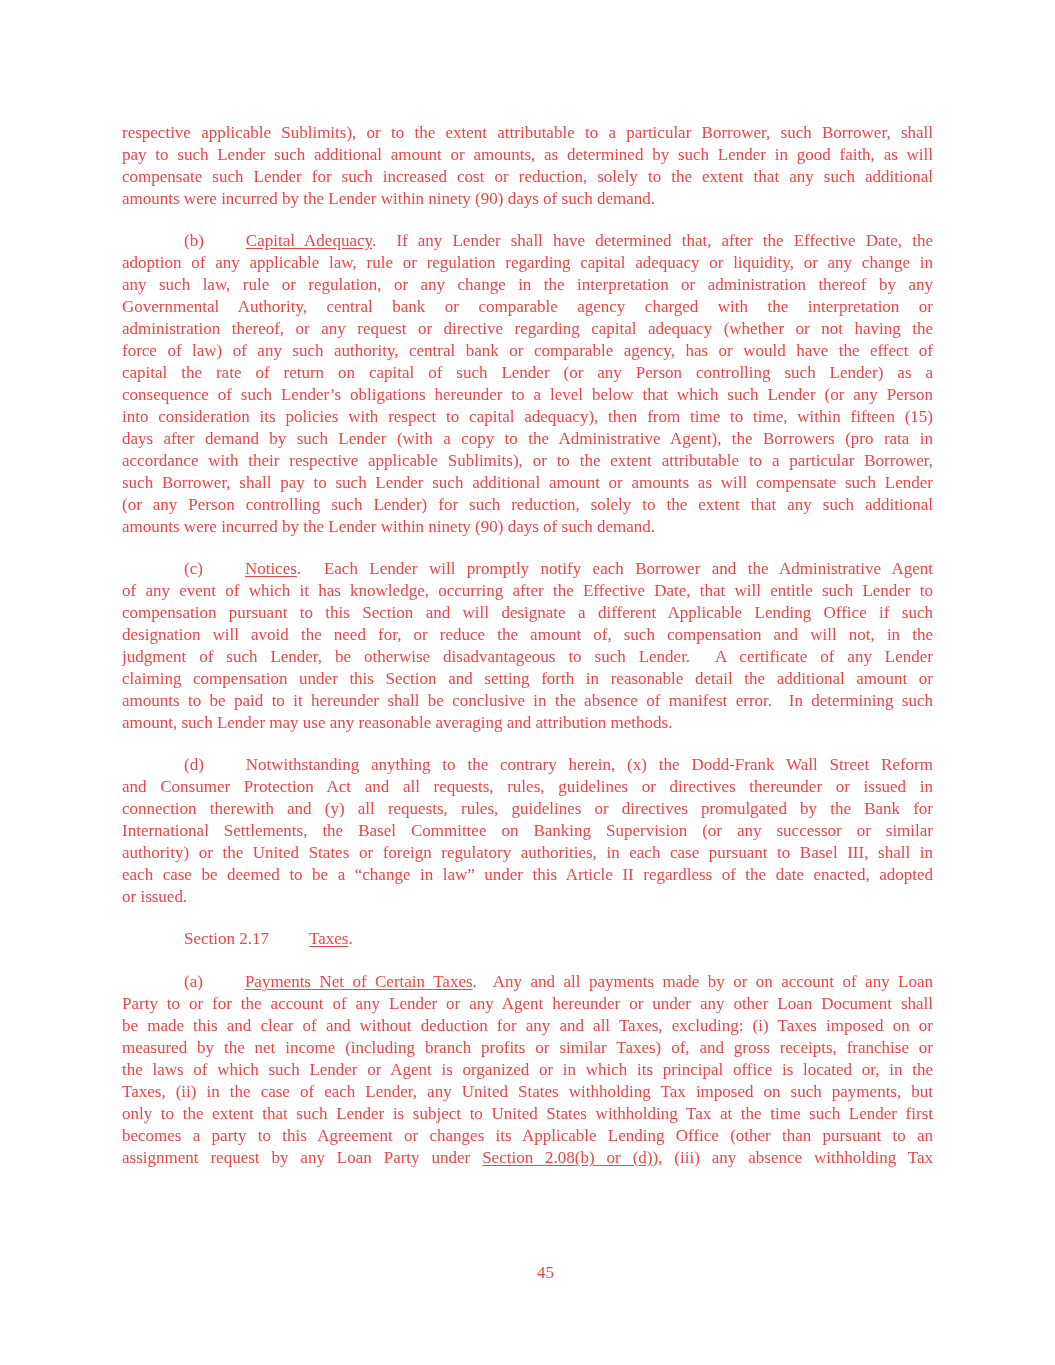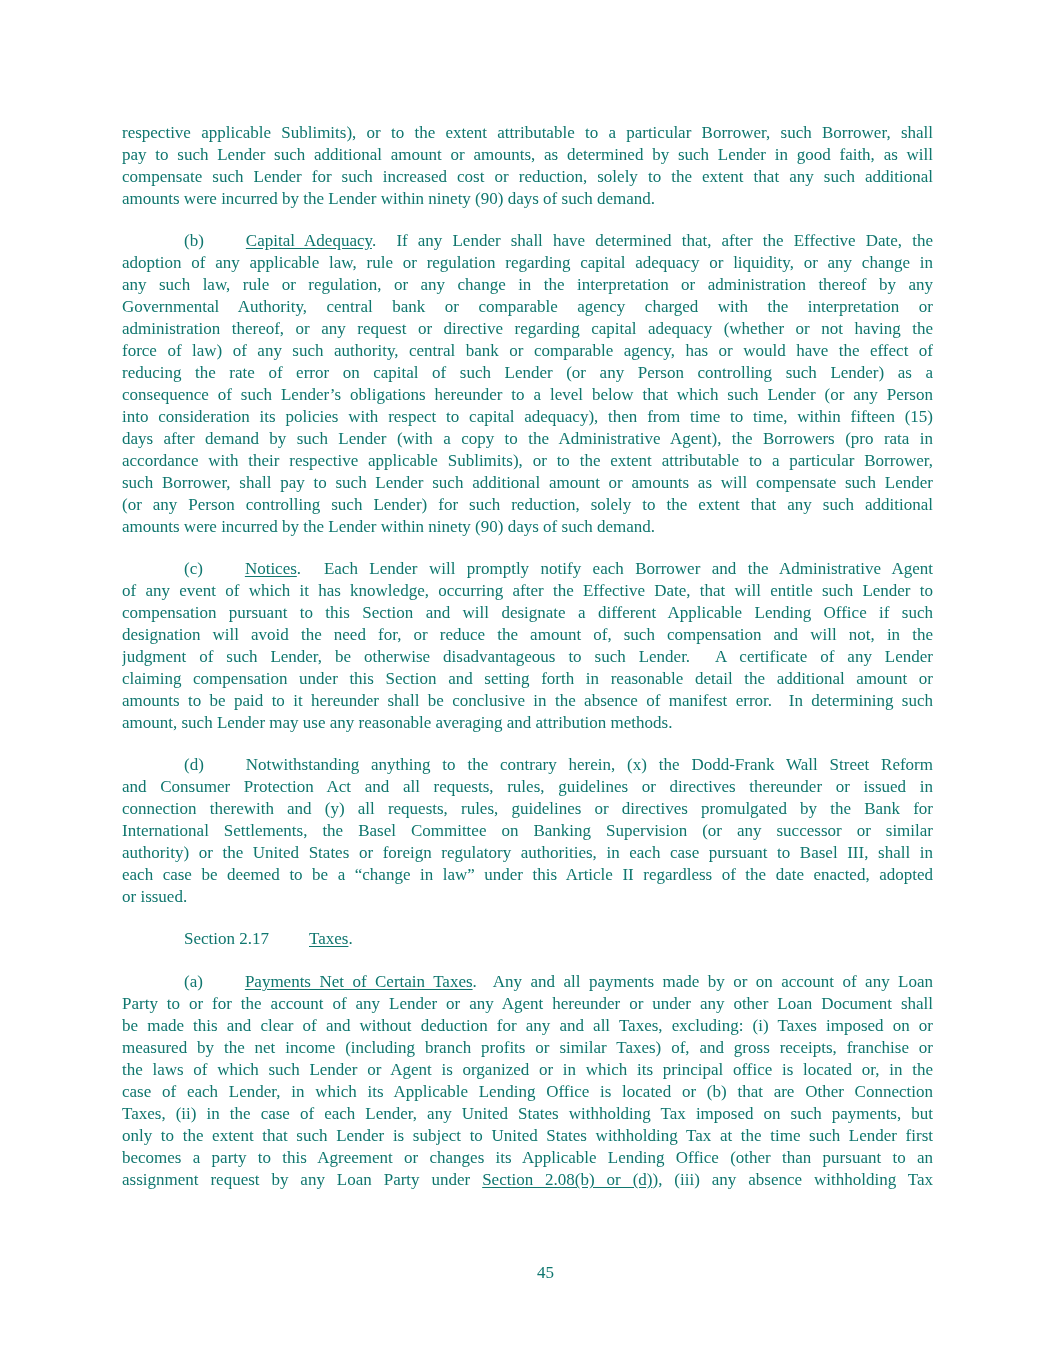--- a/index.html
+++ b/index.html
@@ -1,21 +1,21 @@
 <!DOCTYPE html>
 <html><head>
 <meta charset="utf-8">
 <style>
   html, body { margin: 0; padding: 0; background: #ffffff; }
   .page {
     position: relative;
     width: 1055px;
     height: 1365px;
     background: #ffffff;
-    color: #0f766e;
+    color: #ef4444;
     font-family: "Liberation Serif", "DejaVu Serif", serif;
     overflow: hidden;
   }
   .content {
     position: absolute;
     left: 122px;
     top: 122px;
     width: 811px;
   }
   .block { margin: 0 0 20px 0; }
@@ -53,21 +53,21 @@
         <div class="line"><span>compensate such Lender for such increased cost or reduction, solely to the extent that any such additional</span></div>
         <div class="line end"><span>amounts were incurred by the Lender within ninety (90) days of such demand.</span></div>
       </div>
       <div class="block">
         <div class="line"><span class="sp" style="width: 62px;"></span><span>(b)</span><span class="sp" style="width: 42px;"></span><span class="u">Capital Adequacy</span><span>.&nbsp; If any Lender shall have determined that, after the Effective Date, the</span></div>
         <div class="line"><span>adoption of any applicable law, rule or regulation regarding capital adequacy or liquidity, or any change in</span></div>
         <div class="line"><span>any such law, rule or regulation, or any change in the interpretation or administration thereof by any</span></div>
         <div class="line"><span>Governmental Authority, central bank or comparable agency charged with the interpretation or</span></div>
         <div class="line"><span>administration thereof, or any request or directive regarding capital adequacy (whether or not having the</span></div>
         <div class="line"><span>force of law) of any such authority, central bank or comparable agency, has or would have the effect of</span></div>
-        <div class="line"><span>reducing the rate of error on capital of such Lender (or any Person controlling such Lender) as a</span></div>
+        <div class="line"><span>capital the rate of return on capital of such Lender (or any Person controlling such Lender) as a</span></div>
         <div class="line"><span>consequence of such Lender’s obligations hereunder to a level below that which such Lender (or any Person</span></div>
         <div class="line"><span>into consideration its policies with respect to capital adequacy), then from time to time, within fifteen (15)</span></div>
         <div class="line"><span>days after demand by such Lender (with a copy to the Administrative Agent), the Borrowers (pro rata in</span></div>
         <div class="line"><span>accordance with their respective applicable Sublimits), or to the extent attributable to a particular Borrower,</span></div>
         <div class="line"><span>such Borrower, shall pay to such Lender such additional amount or amounts as will compensate such Lender</span></div>
         <div class="line"><span>(or any Person controlling such Lender) for such reduction, solely to the extent that any such additional</span></div>
         <div class="line end"><span>amounts were incurred by the Lender within ninety (90) days of such demand.</span></div>
       </div>
       <div class="block">
         <div class="line"><span class="sp" style="width: 62px;"></span><span>(c)</span><span class="sp" style="width: 42px;"></span><span class="u">Notices</span><span>.&nbsp; Each Lender will promptly notify each Borrower and the Administrative Agent</span></div>
@@ -90,21 +90,20 @@
       </div>
       <div class="block">
         <div class="line end"><span class="sp" style="width: 62px;"></span><span>Section 2.17</span><span class="sp" style="width: 40px;"></span><span class="u">Taxes</span><span>.</span></div>
       </div>
       <div class="block">
         <div class="line"><span class="sp" style="width: 62px;"></span><span>(a)</span><span class="sp" style="width: 42px;"></span><span class="u">Payments Net of Certain Taxes</span><span>.&nbsp; Any and all payments made by or on account of any Loan</span></div>
         <div class="line"><span>Party to or for the account of any Lender or any Agent hereunder or under any other Loan Document shall</span></div>
         <div class="line"><span>be made this and clear of and without deduction for any and all Taxes, excluding: (i) Taxes imposed on or</span></div>
         <div class="line"><span>measured by the net income (including branch profits or similar Taxes) of, and gross receipts, franchise or</span></div>
         <div class="line"><span>the laws of which such Lender or Agent is organized or in which its principal office is located or, in the</span></div>
-        <div class="line"><span>case of each Lender, in which its Applicable Lending Office is located or (b) that are Other Connection</span></div>
         <div class="line"><span>Taxes, (ii) in the case of each Lender, any United States withholding Tax imposed on such payments, but</span></div>
         <div class="line"><span>only to the extent that such Lender is subject to United States withholding Tax at the time such Lender first</span></div>
         <div class="line"><span>becomes a party to this Agreement or changes its Applicable Lending Office (other than pursuant to an</span></div>
         <div class="line"><span>assignment request by any Loan Party under </span><span class="u">Section 2.08(b) or (d)</span><span>), (iii) any absence withholding Tax</span></div>
       </div>
     </div>
   <div class="pageno">45</div>
 </div>
 
 </body></html>

